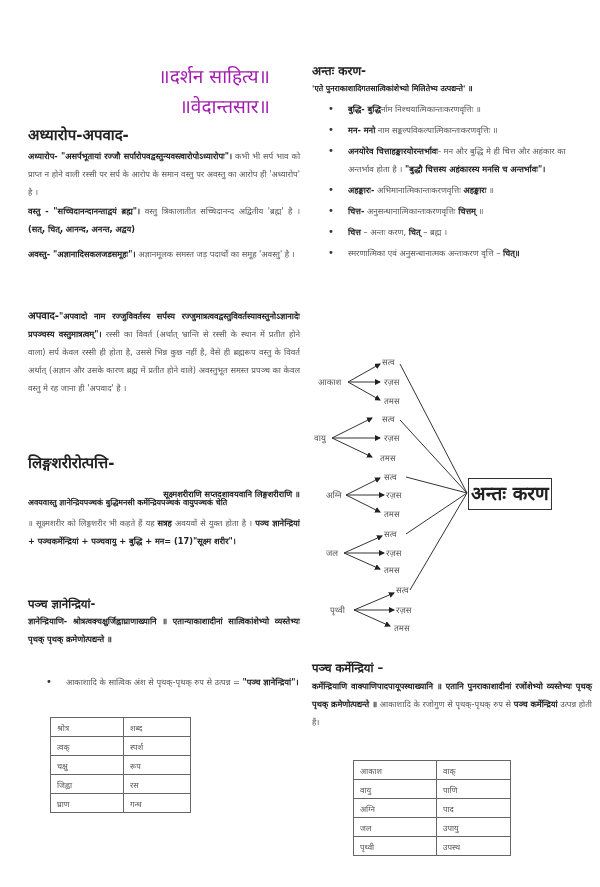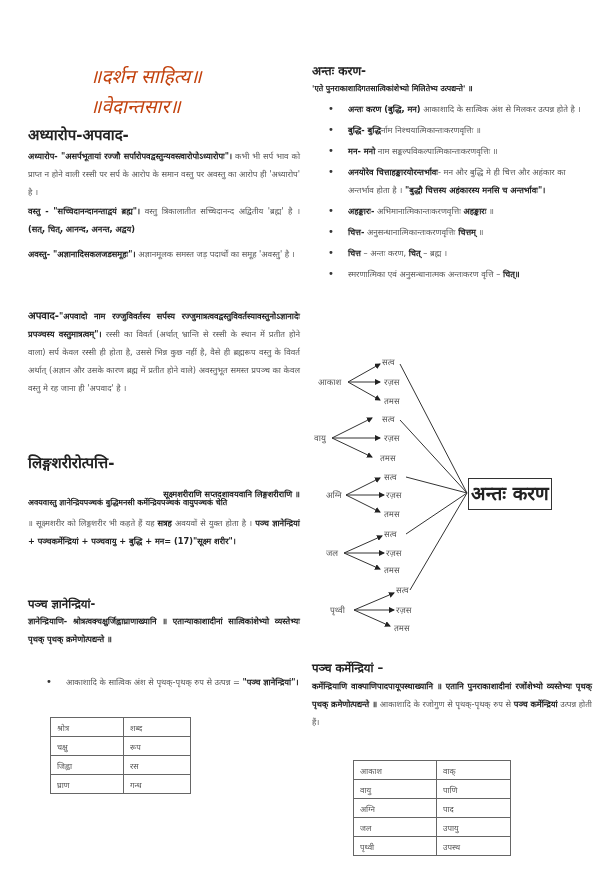--- a/index.html
+++ b/index.html
@@ -1,17 +1,17 @@
 <!DOCTYPE html>
 <html><head>
 <meta charset="utf-8">
 <style>
   html,body{margin:0;padding:0;background:#fff;}
   body{width:600px;height:887px;position:relative;overflow:hidden;font-family:"DejaVu Sans",sans-serif;color:#444;}
-  .title{position:absolute;text-align:left;font-size:19px;color:#c2410c;font-weight:normal;font-style:italic;}
+  .title{position:absolute;text-align:right;font-size:19px;color:#a21caf;font-weight:normal;}
   .h{position:absolute;font-size:15px;font-weight:bold;color:#222;}
   .p{position:absolute;font-size:8.2px;line-height:18px;color:#555;}
   .b{font-weight:bold;color:#222;}
   .just{text-align:justify;}
   ul.bul{position:absolute;margin:0;padding:0;list-style:none;}
   ul.bul li{position:relative;padding-left:28px;font-size:8.2px;line-height:18px;color:#555;margin-bottom:3px;}
   ul.bul li::before{content:"•";position:absolute;left:8px;top:0;color:#333;font-size:10px;}
   table.t{position:absolute;border-collapse:collapse;font-size:8px;color:#555;}
   table.t td{border:1px solid #666;height:18px;padding:0 6px;vertical-align:middle;}
   .diag{position:absolute;left:310px;top:340px;width:260px;height:300px;}
@@ -58,39 +58,42 @@
   <li><span>आकाशादि के सात्विक अंश से पृथक्-पृथक् रुप से  उत्पन्न = </span><span class="b">"पञ्च ज्ञानेन्द्रियां"।</span></li>
 </ul>
 
 <table class="t" style="left:50px;top:717px;width:141px;">
   <tbody>
       <tr>
         <td style="width:60px;">श्रोत्र</td>
         <td>शब्द</td>
       </tr>
   <tr>
+        <td>त्वक्</td>
+        <td>स्पर्श</td>
+      </tr>
+  <tr>
         <td>चक्षु</td>
         <td>रूप</td>
       </tr>
   <tr>
         <td>जिह्वा</td>
         <td>रस</td>
       </tr>
   <tr>
         <td>घ्राण</td>
         <td>गन्ध</td>
       </tr>
 </tbody>
   </table>
 
 <div class="h" style="left:312px;top:62px;font-size:12px;">अन्तः करण-</div>
 <div class="p b" style="left:312px;top:80px;width:280px;font-size:7.8px;">'एते पुनराकाशादिगतसात्विकांशेभ्यो मिलितेभ्य उत्पद्यन्ते' ॥</div>
 
 <ul class="bul" style="left:320px;top:100px;width:270px;">
-  <li><span class="b">अन्तः करण (बुद्धि, मन)</span><span> आकाशादि के सात्विक अंश से मिलकर  उत्पन्न होते है ।</span></li>
   <li><span class="b">बुद्धि-  बुद्धि</span><span>र्नाम निश्चयात्मिकान्तःकरणवृत्तिः ॥</span></li>
   <li><span class="b">मन- मनो</span><span> नाम सङ्कल्पविकल्पात्मिकान्तःकरणवृत्तिः ॥</span></li>
   <li><span class="b">अनयोरेव चित्ताहङ्कारयोरन्तर्भावः</span><span>- मन और बुद्धि मे ही चित्त और अहंकार का अन्तर्भाव होता है । </span><span class="b">"बुद्धौ चित्तस्य अहंकारस्य मनसि च अन्तर्भावः"।</span></li>
   <li><span class="b">अहङ्कारः-</span><span> अभिमानात्मिकान्तःकरणवृत्तिः </span><span class="b">अहङ्कारः</span><span> ॥</span></li>
   <li><span class="b">चित्त-</span><span> अनुसन्धानात्मिकान्तःकरणवृत्तिः </span><span class="b">चित्तम्</span><span> ॥</span></li>
   <li><span class="b">चित्त</span><span> – अन्तः करण, </span><span class="b">चित्</span><span> – ब्रह्म ।</span></li>
   <li><span>स्मरणात्मिका एवं अनुसन्धानात्मक अन्तःकरण वृत्ति – </span><span class="b">चित्॥</span></li>
 </ul>
 
 <div class="diag">

